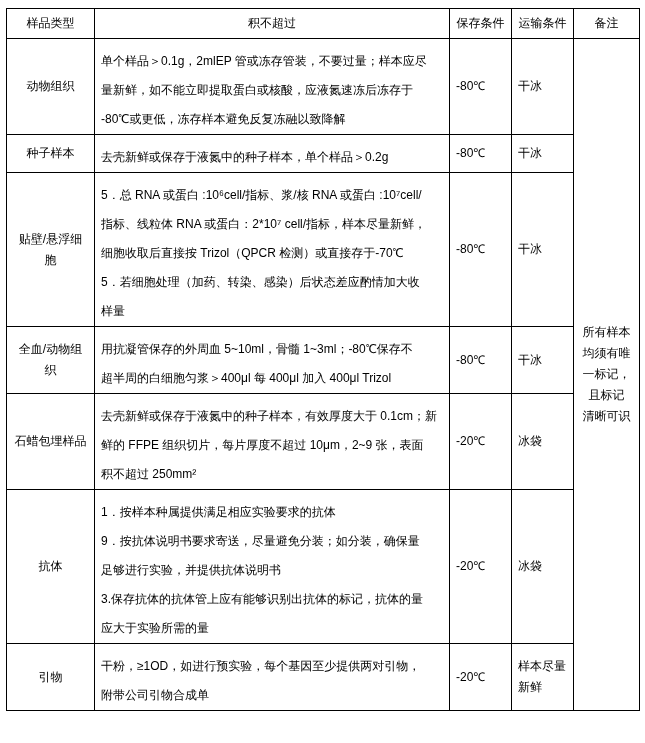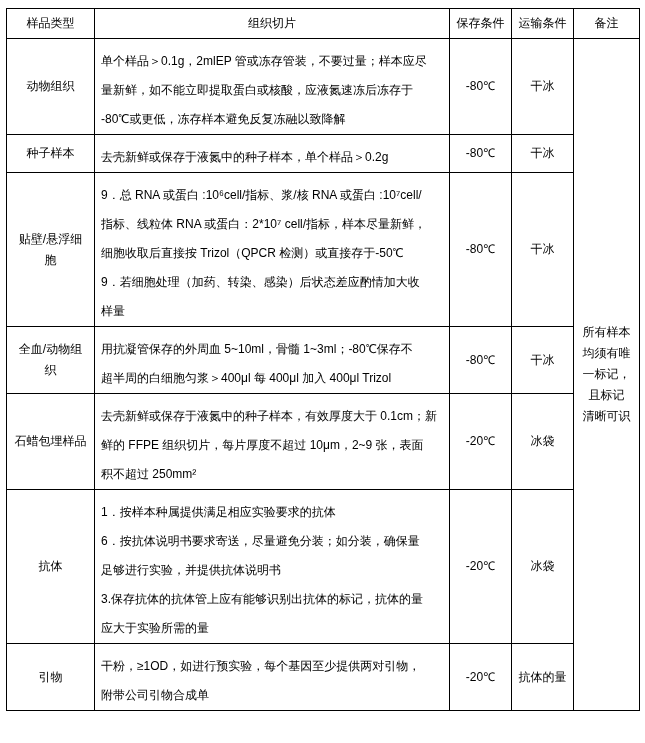--- a/index.html
+++ b/index.html
@@ -45,21 +45,21 @@
   .col-ship  { width: 62px; }
   .col-note  { width: 66px; }
 
   td.type {
     text-align: center;
   }
   td.req {
     text-align: left;
   }
   td.store, td.ship {
-    text-align: center;
+    text-align: left;
   }
   td.note {
     text-align: center;
     line-height: 2.2;
   }
   .req p {
     margin: 8px 0 2px 0;
   }
   .req p:last-child {
     margin-bottom: 0;
@@ -76,21 +76,21 @@
     <colgroup>
       <col class="col-type">
       <col class="col-req">
       <col class="col-store">
       <col class="col-ship">
       <col class="col-note">
     </colgroup>
     <thead>
       <tr>
         <th>样品类型</th>
-        <th>组织切片</th>
+        <th>积不超过</th>
         <th>保存条件</th>
         <th>运输条件</th>
         <th>备注</th>
       </tr>
     </thead>
     <tbody>
       <tr>
         <td class="type">动物组织</td>
         <td class="req">
           <p>单个样品＞0.1g，2mlEP 管或冻存管装，不要过量；样本应尽</p>
@@ -113,24 +113,24 @@
         <td class="req">
           <p>去壳新鲜或保存于液氮中的种子样本，单个样品＞0.2g</p>
         </td>
         <td class="store">-80℃</td>
         <td class="ship">干冰</td>
       </tr>
 
       <tr>
         <td class="type">贴壁/悬浮细胞</td>
         <td class="req">
-          <p>9．总 RNA 或蛋白 :10⁶cell/指标、浆/核 RNA 或蛋白 :10⁷cell/</p>
+          <p>5．总 RNA 或蛋白 :10⁶cell/指标、浆/核 RNA 或蛋白 :10⁷cell/</p>
           <p>指标、线粒体 RNA 或蛋白：2*10⁷ cell/指标，样本尽量新鲜，</p>
-          <p>细胞收取后直接按 Trizol（QPCR 检测）或直接存于-50℃</p>
-          <p>9．若细胞处理（加药、转染、感染）后状态差应酌情加大收</p>
+          <p>细胞收取后直接按 Trizol（QPCR 检测）或直接存于-70℃</p>
+          <p>5．若细胞处理（加药、转染、感染）后状态差应酌情加大收</p>
           <p>样量</p>
         </td>
         <td class="store">-80℃</td>
         <td class="ship">干冰</td>
       </tr>
 
       <tr>
         <td class="type">全血/动物组织</td>
         <td class="req">
           <p>用抗凝管保存的外周血 5~10ml，骨髓 1~3ml；-80℃保存不</p>
@@ -148,33 +148,33 @@
           <p>积不超过 250mm²</p>
         </td>
         <td class="store">-20℃</td>
         <td class="ship">冰袋</td>
       </tr>
 
       <tr>
         <td class="type">抗体</td>
         <td class="req">
           <p>1．按样本种属提供满足相应实验要求的抗体</p>
-          <p>6．按抗体说明书要求寄送，尽量避免分装；如分装，确保量</p>
+          <p>9．按抗体说明书要求寄送，尽量避免分装；如分装，确保量</p>
           <p>足够进行实验，并提供抗体说明书</p>
           <p>3.保存抗体的抗体管上应有能够识别出抗体的标记，抗体的量</p>
           <p>应大于实验所需的量</p>
         </td>
         <td class="store">-20℃</td>
         <td class="ship">冰袋</td>
       </tr>
 
       <tr>
         <td class="type">引物</td>
         <td class="req">
           <p>干粉，≥1OD，如进行预实验，每个基因至少提供两对引物，</p>
           <p>附带公司引物合成单</p>
         </td>
         <td class="store">-20℃</td>
-        <td class="ship">抗体的量</td>
+        <td class="ship">样本尽量新鲜</td>
       </tr>
     </tbody>
   </table>
 </div>
 
 </body></html>

